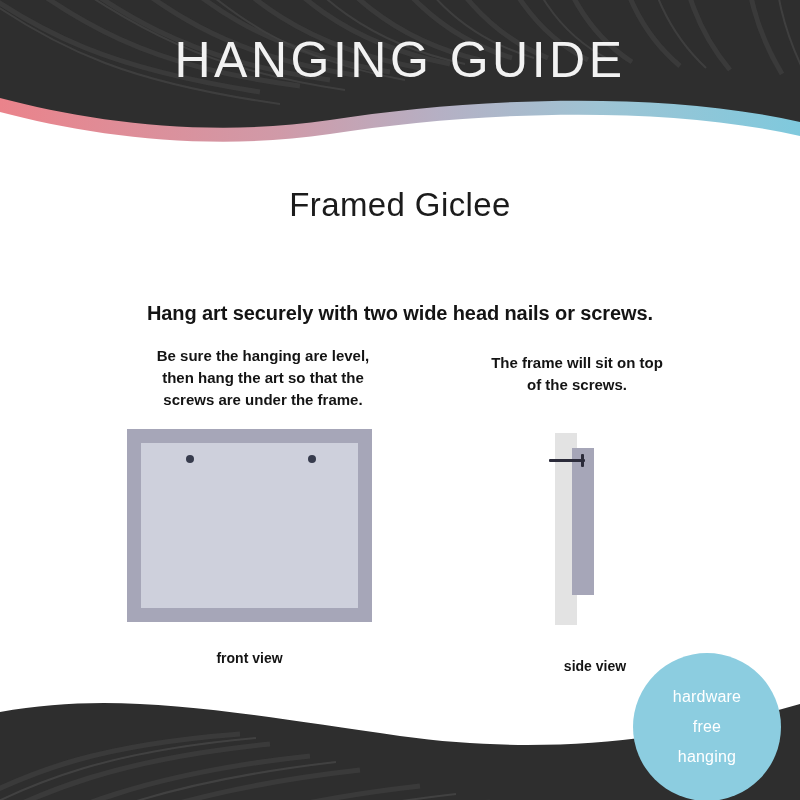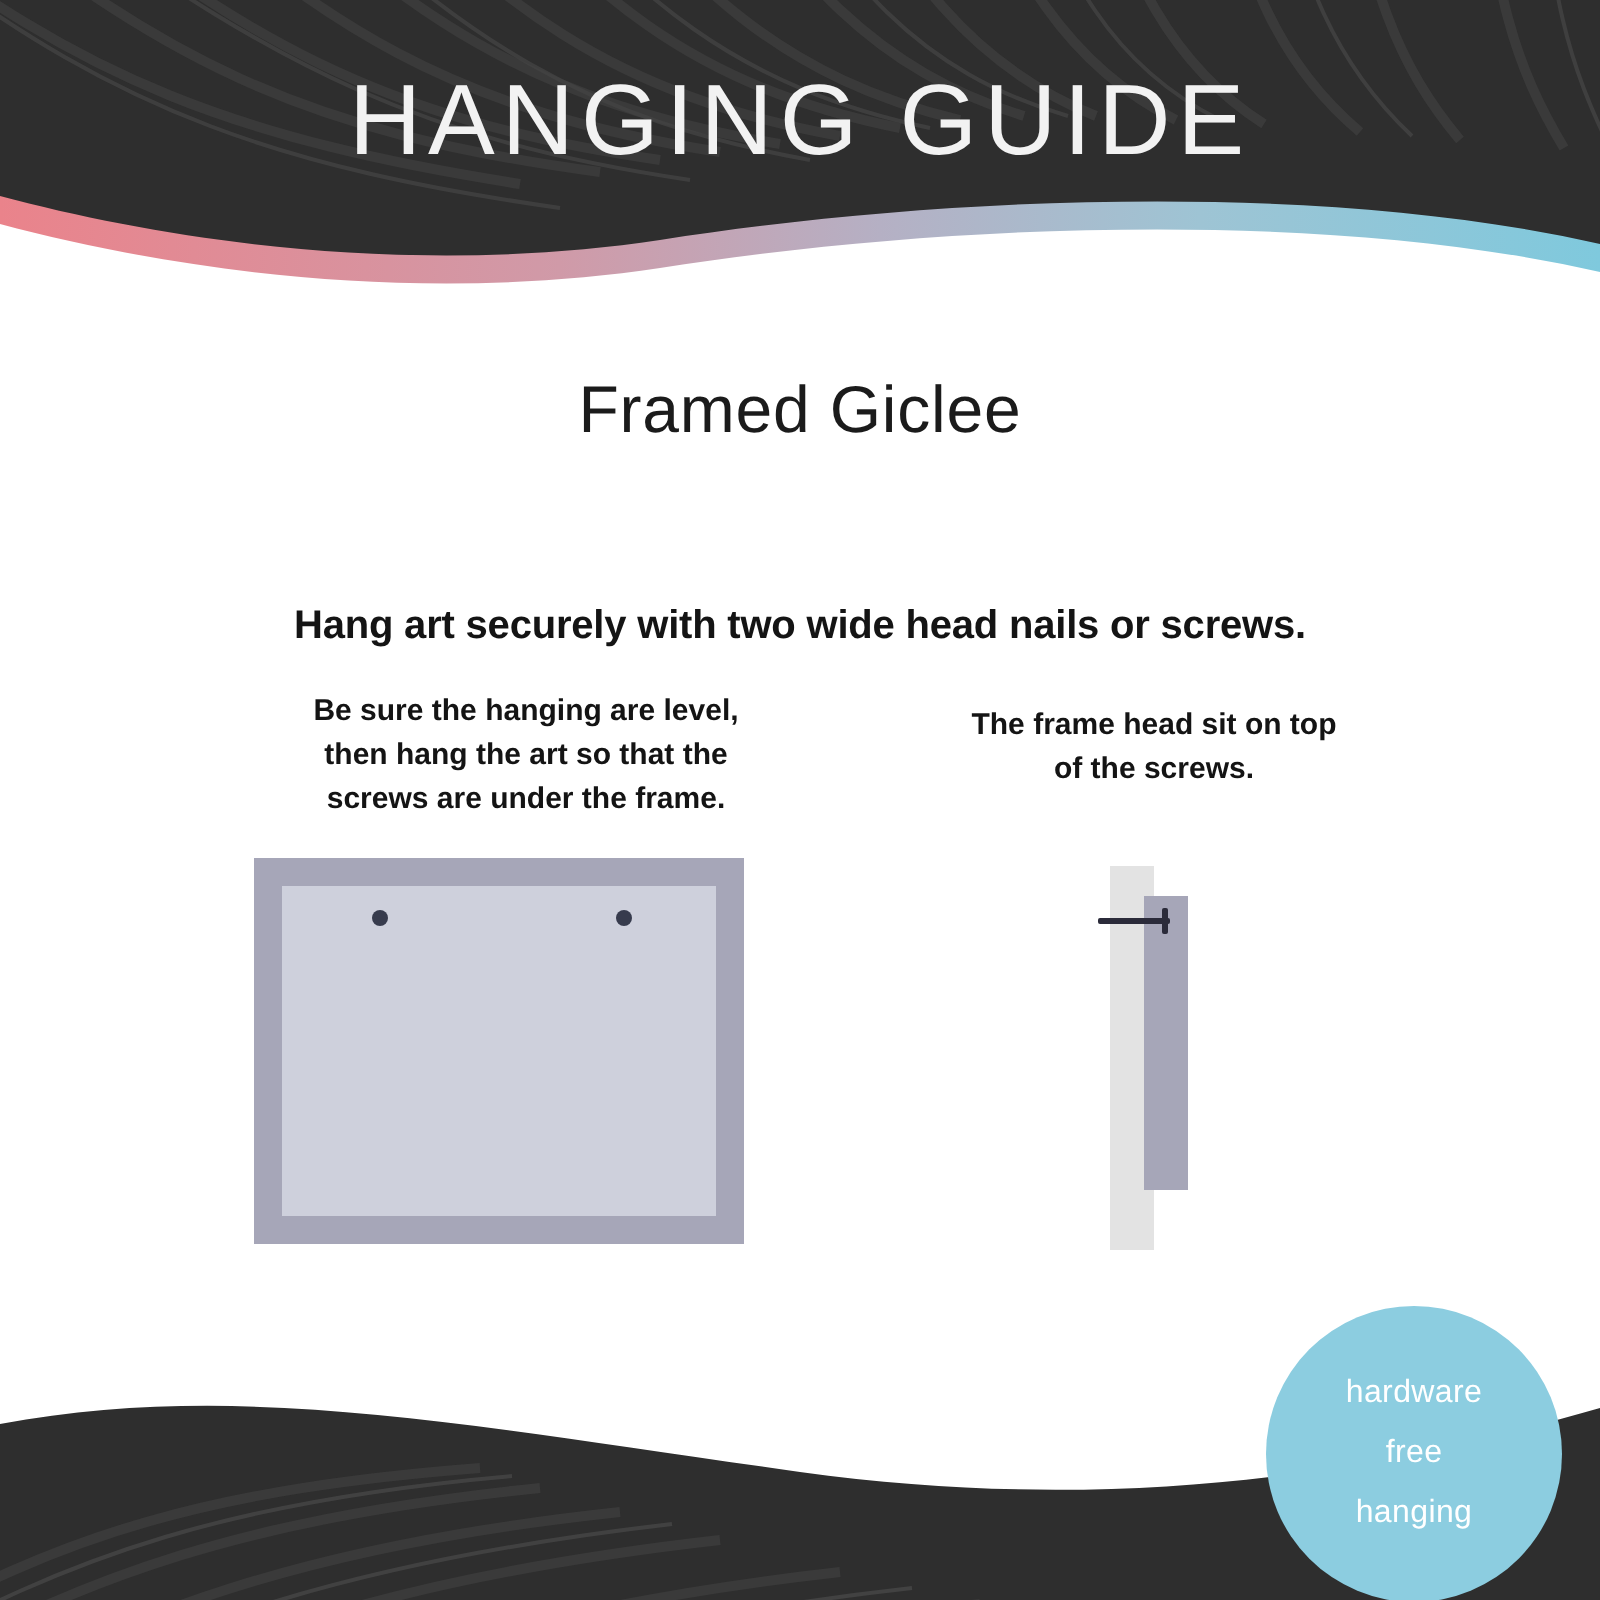--- a/index.html
+++ b/index.html
@@ -255,36 +255,38 @@
   <div class="product-title">Framed Giclee</div>
   <div class="lead">Hang art securely with two wide head nails or screws.</div>
 
   <div class="instructions-left">
     <div>Be sure the hanging are level,</div>
     <div>then hang the art so that the</div>
     <div>screws are under the frame.</div>
   </div>
 
   <div class="instructions-right">
-    <div>The frame head sit on top</div>
+    <div>The frame will sit on top</div>
     <div>of the screws.</div>
   </div>
 
   <div class="front-view">
     <div class="front-view-mat"></div>
     <div class="screw-dot left"></div>
     <div class="screw-dot right"></div>
   </div>
+  <div class="caption-front">front view</div>
 
   <div class="side-view">
     <div class="side-wall"></div>
     <div class="side-frame"></div>
     <div class="side-nail"></div>
     <div class="side-nail-head"></div>
   </div>
+  <div class="caption-side">side view</div>
 
   <div class="badge">
     <div class="badge-text">
       <span>hardware</span>
       <span>free</span>
       <span>hanging</span>
     </div>
   </div>
 
   <div class="footer">

